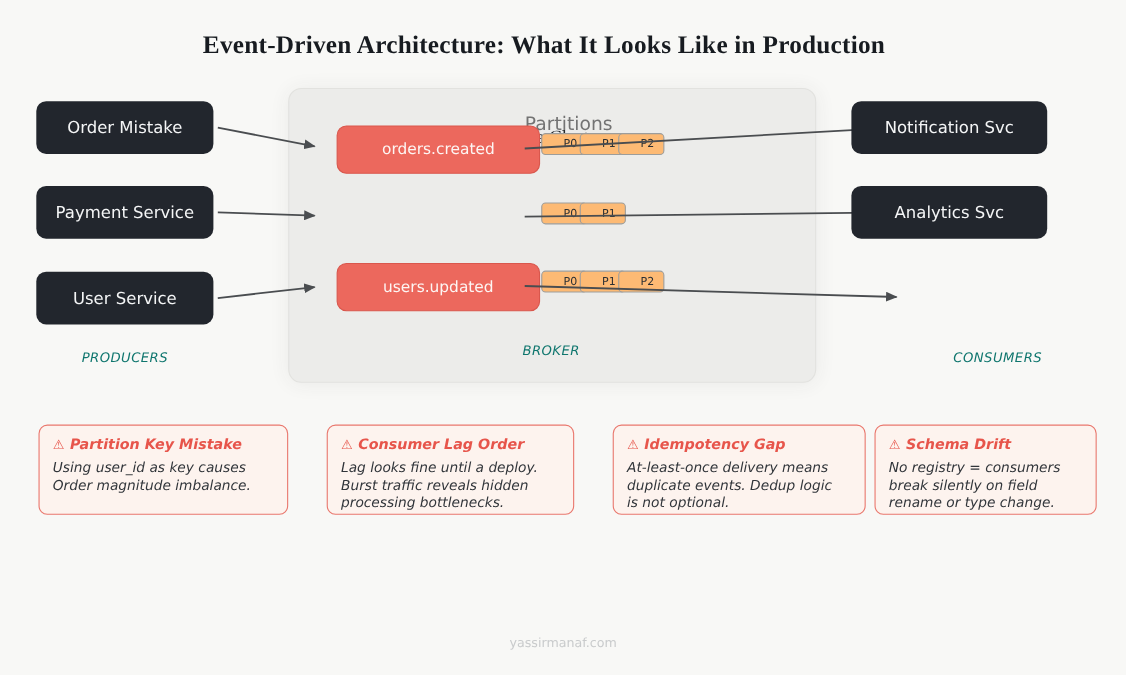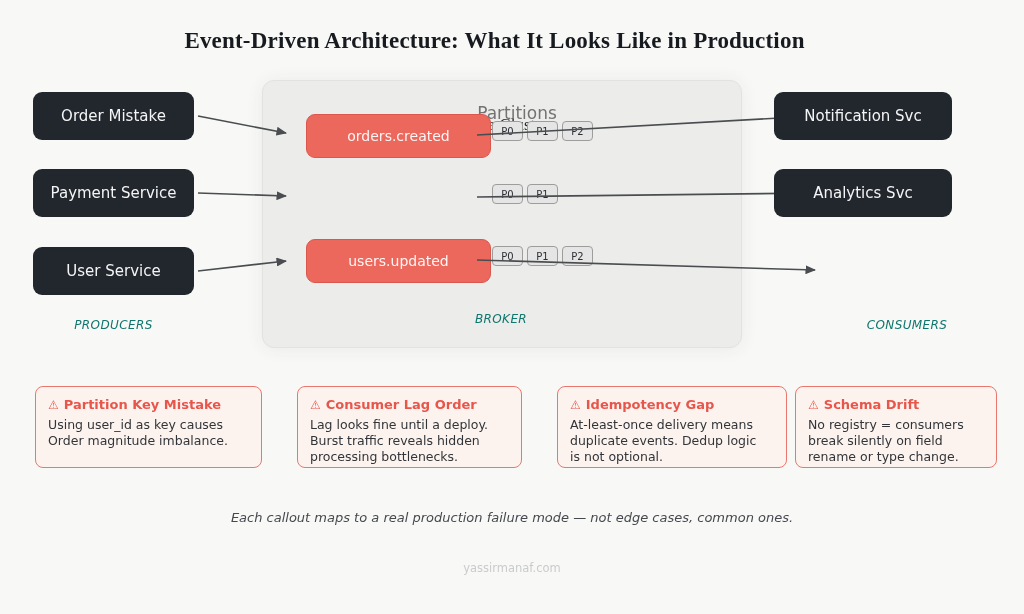--- a/index.html
+++ b/index.html
@@ -38,46 +38,46 @@
     font-size:17px;color:#737373;z-index:2;
   }
   
   .topic{
     left:290px;width:183px;height:42px;background:#ec685d;border:1px solid #d9574d;
     border-radius:9px;color:#fdf5f3;display:flex;align-items:center;justify-content:center;
     font-size:14px;z-index:4;margin-left:16px;
   }
   
   .chip{
-    width:29px;height:18px;background:#e5e5e5;border:1px solid #9d9d9b;border-radius:4px;
+    width:29px;height:18px;background:#fdba74;border:1px solid #9d9d9b;border-radius:4px;
     display:flex;align-items:center;justify-content:center;
-    font-size:10px;color:#2b2f33;z-index:3;
+    font-size:10px;color:#2b2f33;z-index:3;padding-left:11px;
   }
   
   .zone-label{
     font-style:italic;font-size:12px;color:#0f766e;text-align:center;
     letter-spacing:.4px;z-index:2;
   }
   
   .callout{
     top:386px;height:82px;background:#fdf3ee;border:1.5px solid #e9776d;border-radius:8px;
-    box-sizing:border-box;padding:10px 12px 20px 12px;z-index:2;
+    box-sizing:border-box;padding:10px 12px 20px 12px;z-index:2;font-style:italic;
   }
   .callout-title{
     font-size:13px;font-weight:bold;color:#e7554b;margin-bottom:5px;white-space:nowrap;
   }
   .callout-title .warn{font-weight:normal;font-size:12px;margin-right:5px;}
   .callout-line{font-size:12.5px;color:#31353a;line-height:16px;white-space:nowrap;}
   
   .footer-note{
     left:0;top:510px;width:1024px;text-align:center;
     font-style:italic;font-size:13px;color:#45494e;
   }
   .watermark{
-    left:0;top:561px;width:1024px;text-align:center;
+    left:0;top:577px;width:1024px;text-align:center;
     font-size:11.5px;color:#c9cbcc;
   }
   #arrows{position:absolute;left:0;top:0;z-index:5;pointer-events:none;}
 </style>
 </head>
 <body>
 
 <div id="canvas">
 
   <div class="abs page-title">Event-Driven Architecture: What It Looks Like in Production</div>
@@ -158,16 +158,15 @@
     <div class="callout-line">duplicate events. Dedup logic</div>
     <div class="callout-line">is not optional.</div>
   </div>
   <div class="abs callout" style="left:795px;width:202px">
     <div class="callout-title"><span class="warn">⚠</span><span>Schema Drift</span></div>
     <div class="callout-line">No registry = consumers</div>
     <div class="callout-line">break silently on field</div>
     <div class="callout-line">rename or type change.</div>
   </div>
 
-  <div class="abs footer-note">Each callout maps to a real production failure mode — not edge cases, common ones.</div>
   <div class="abs watermark">yassirmanaf.com</div>
 
 </div>
 
 </body></html>

